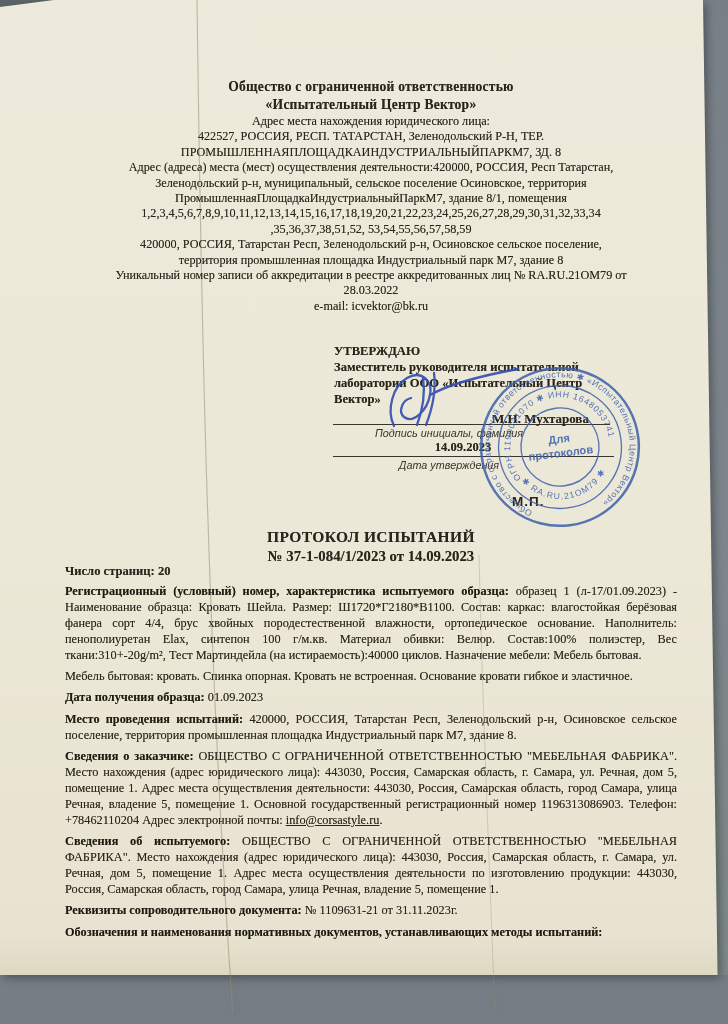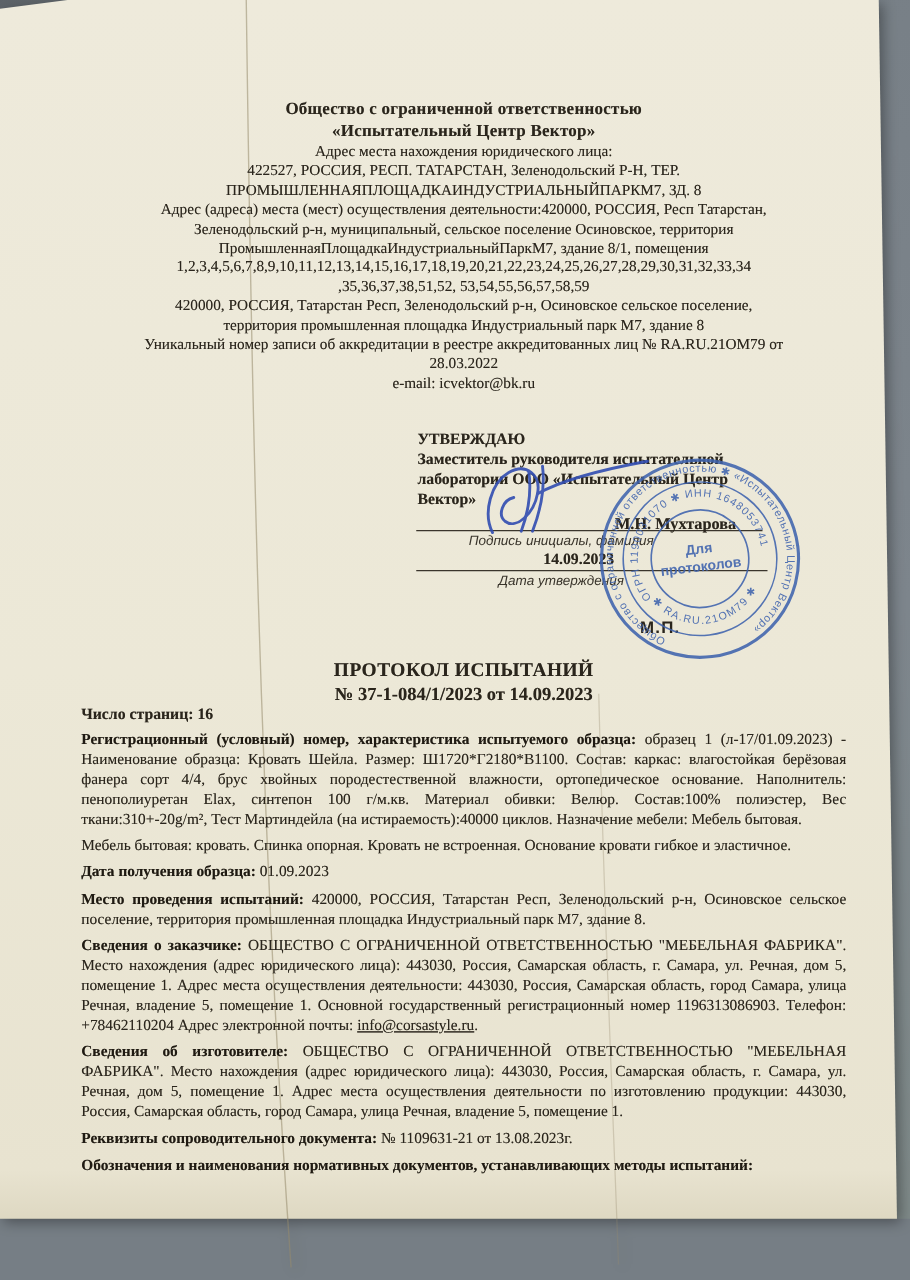--- a/index.html
+++ b/index.html
@@ -122,21 +122,21 @@
           </text>
           <text x="100" y="95" text-anchor="middle" font-size="13.5" font-weight="600" fill="#3f63ae" stroke="none">Для</text>
           <text x="100" y="112" text-anchor="middle" font-size="13.5" font-weight="600" fill="#3f63ae" stroke="none">протоколов</text>
         </g>
       </svg>
 
       <div class="title-block ink">
         <div class="title-l1">ПРОТОКОЛ ИСПЫТАНИЙ</div>
         <div class="title-l2">№ 37-1-084/1/2023 от 14.09.2023</div>
       </div>
-      <div class="pages ink">Число страниц: 16</div>
+      <div class="pages ink">Число страниц: 20</div>
 
       <div class="body-text ink">
         <p class="para">
           <b>Регистрационный (условный) номер, характеристика испытуемого образца:</b>
           <span>образец 1 (л-17/01.09.2023) - Наименование образца: Кровать Шейла. Размер: Ш1720*Г2180*В1100. Состав: каркас: влагостойкая берёзовая фанера сорт 4/4, брус хвойных породестественной влажности, ортопедическое основание. Наполнитель: пенополиуретан Elax, синтепон 100 г/м.кв. Материал обивки: Велюр. Состав:100% полиэстер, Вес ткани:310+-20g/m², Тест Мартиндейла (на истираемость):40000 циклов. Назначение мебели: Мебель бытовая.</span>
         </p>
         <p class="para">
           <span>Мебель бытовая: кровать. Спинка опорная. Кровать не встроенная. Основание кровати гибкое и эластичное.</span>
         </p>
         <p class="para">
@@ -145,26 +145,26 @@
         </p>
         <p class="para">
           <b>Место проведения испытаний:</b>
           <span>420000, РОССИЯ, Татарстан Респ, Зеленодольский р-н, Осиновское сельское поселение, территория промышленная площадка Индустриальный парк М7, здание 8.</span>
         </p>
         <p class="para">
           <b>Сведения о заказчике:</b>
           <span>ОБЩЕСТВО С ОГРАНИЧЕННОЙ ОТВЕТСТВЕННОСТЬЮ "МЕБЕЛЬНАЯ ФАБРИКА". Место нахождения (адрес юридического лица): 443030, Россия, Самарская область, г. Самара, ул. Речная, дом 5, помещение 1. Адрес места осуществления деятельности: 443030, Россия, Самарская область, город Самара, улица Речная, владение 5, помещение 1. Основной государственный регистрационный номер 1196313086903. Телефон: +78462110204 Адрес электронной почты: </span><span class="email">info@corsastyle.ru</span><span>.</span>
         </p>
         <p class="para">
-          <b>Сведения об изготовителе:</b>
+          <b>Сведения об испытуемого:</b>
           <span>ОБЩЕСТВО С ОГРАНИЧЕННОЙ ОТВЕТСТВЕННОСТЬЮ "МЕБЕЛЬНАЯ ФАБРИКА". Место нахождения (адрес юридического лица): 443030, Россия, Самарская область, г. Самара, ул. Речная, дом 5, помещение 1. Адрес места осуществления деятельности по изготовлению продукции: 443030, Россия, Самарская область, город Самара, улица Речная, владение 5, помещение 1.</span>
         </p>
         <p class="para">
           <b>Реквизиты сопроводительного документа:</b>
-          <span>№ 1109631-21 от 13.08.2023г.</span>
+          <span>№ 1109631-21 от 31.11.2023г.</span>
         </p>
         <p class="para">
           <b>Обозначения и наименования нормативных документов, устанавливающих методы испытаний:</b>
         </p>
       </div>
 
     </div>
   </div>
 </div>
 

